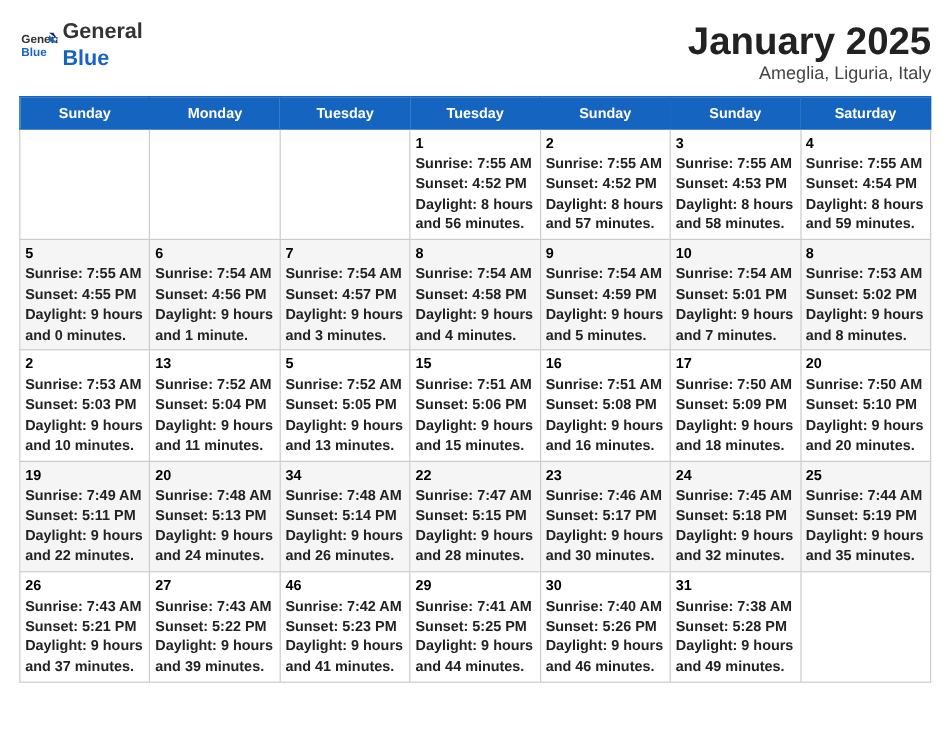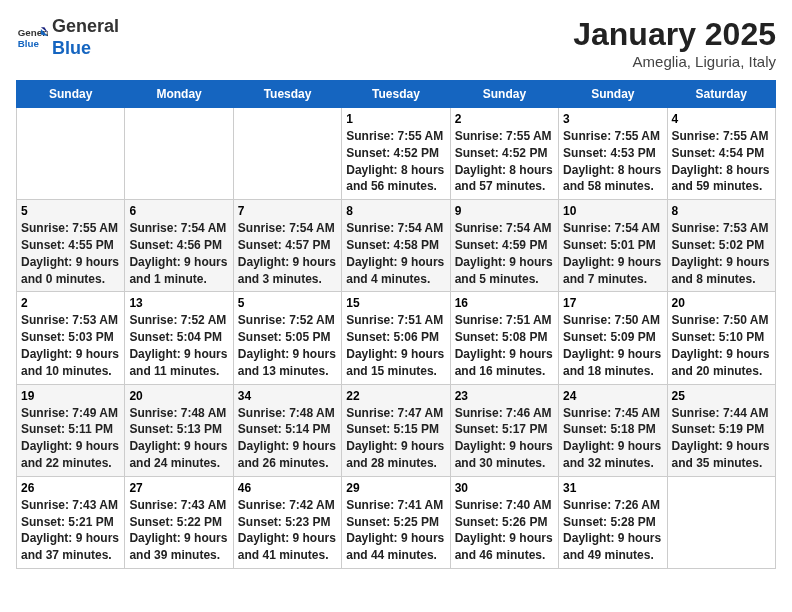--- a/index.html
+++ b/index.html
@@ -309,20 +309,20 @@
 Daylight: 9 hours and 44 minutes.</div>
         </td>
         <td>
           <span class="day-number">30</span>
           <div class="day-info">Sunrise: 7:40 AM
 Sunset: 5:26 PM
 Daylight: 9 hours and 46 minutes.</div>
         </td>
         <td>
           <span class="day-number">31</span>
-          <div class="day-info">Sunrise: 7:26 AM
+          <div class="day-info">Sunrise: 7:38 AM
 Sunset: 5:28 PM
 Daylight: 9 hours and 49 minutes.</div>
         </td>
         <td class="empty"></td>
       </tr>
     </tbody>
 </table>
 
 </body></html>

